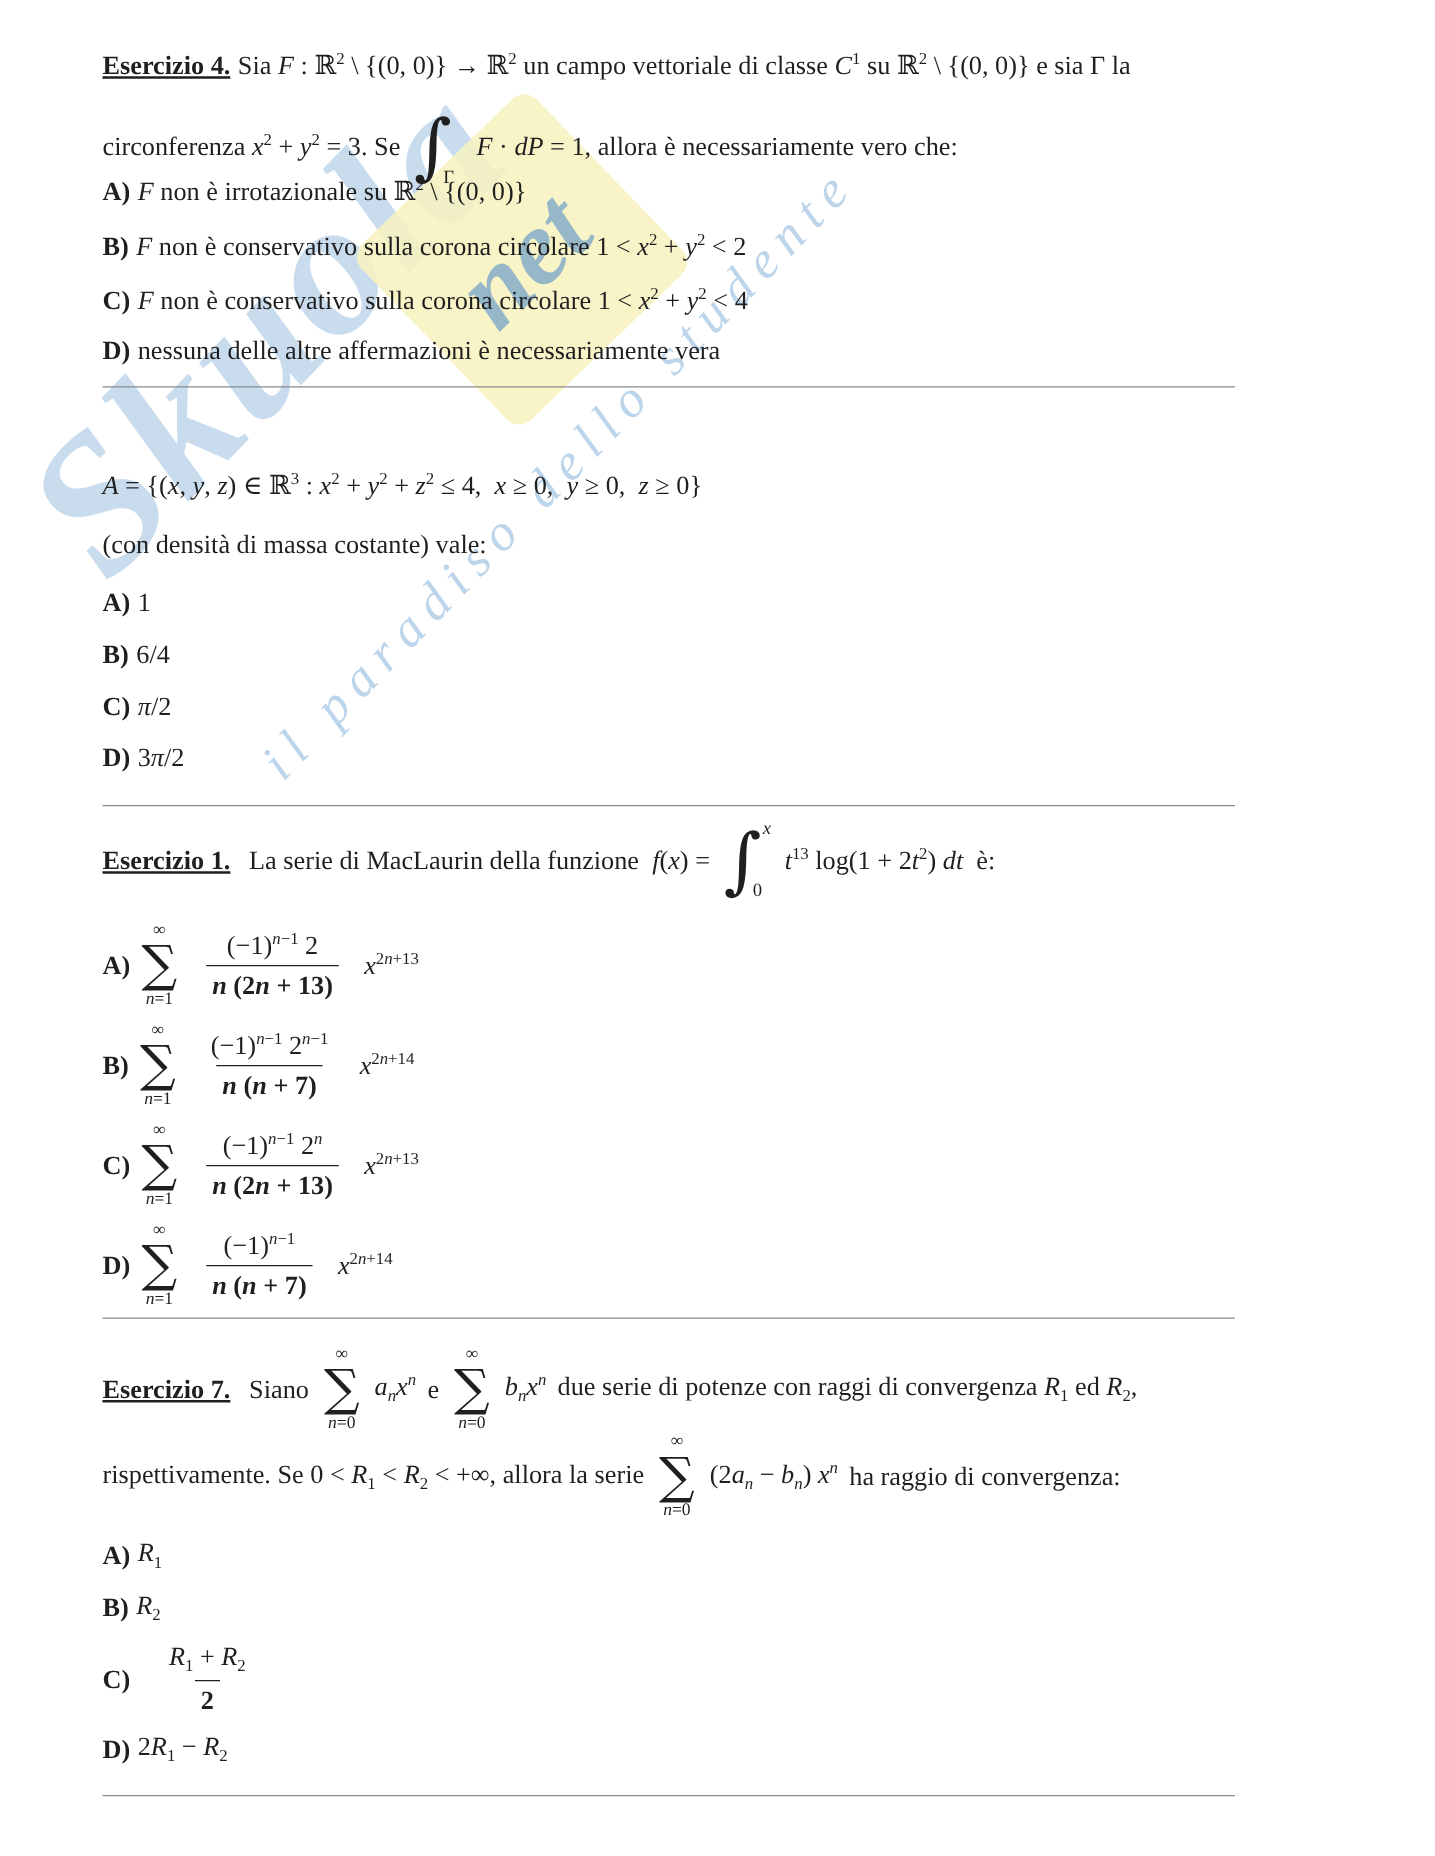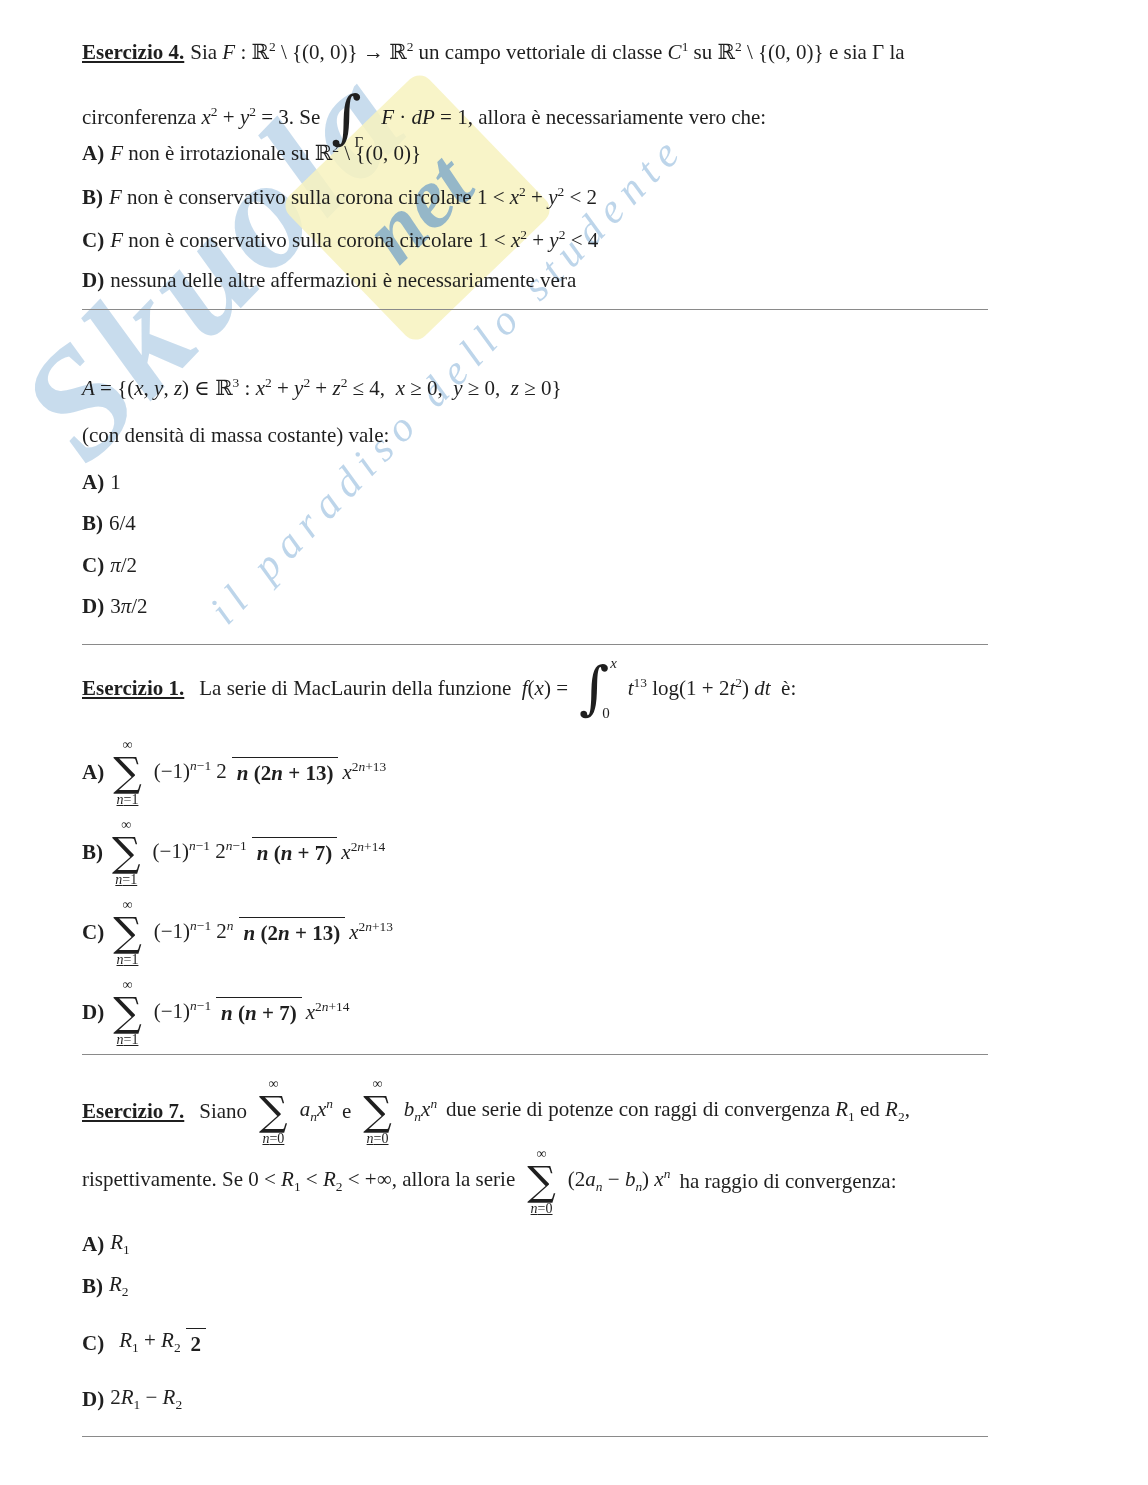--- a/index.html
+++ b/index.html
@@ -38,29 +38,29 @@
   .center { text-align:left; }
   sup { font-size:0.64em; }
   sub { font-size:0.64em; }
 
   .rule { position:absolute; left:82px; width:906px; border-top:1.6px solid #8a8a8a; z-index:1; }
 
   
   .bigop { display:inline-flex; flex-direction:column; align-items:center; line-height:1; margin:0 3px; }
   .bigop .op-sup { font-size:14px; margin-bottom:1px; }
   .bigop .op-sym { font-size:40px; font-family:"DejaVu Serif",serif; line-height:0.95; }
-  .bigop .op-sub { font-size:14px; margin-top:2px;text-decoration:underline; }
+  .bigop .op-sub { font-size:14px; margin-top:2px; }
 
   .intop { display:inline-flex; align-items:center; line-height:1; margin:0 2px; }
   .intop .int-sym { font-size:58px; font-family:"DejaVu Serif",serif; line-height:1; }
   .intop .int-lims { display:flex; flex-direction:column; justify-content:space-between; height:62px; font-size:15px; }
   .intop .int-sup { transform:translate(1px,-1px); min-height:15px; }
   .intop .int-sub { transform:translate(-7px,2px); min-height:15px; }
 
-  .frac { display:inline-flex; flex-direction:row; align-items:center; line-height:1.25; margin:0 4px; vertical-align:middle; }
+  .frac { display:inline-flex; flex-direction:column; align-items:center; line-height:1.25; margin:0 20px; vertical-align:middle; }
   .frac .num { padding:0 5px 2px 5px; }
   .frac .den { border-top:1.3px solid #1f1f1f; padding:2px 5px 0 5px;font-weight:bold; }
 </style>
 </head>
 <body>
 
 <div id="page">
 
   <div class="wm wm-word">Skuola</div>
   <div class="wm wm-diamond">

